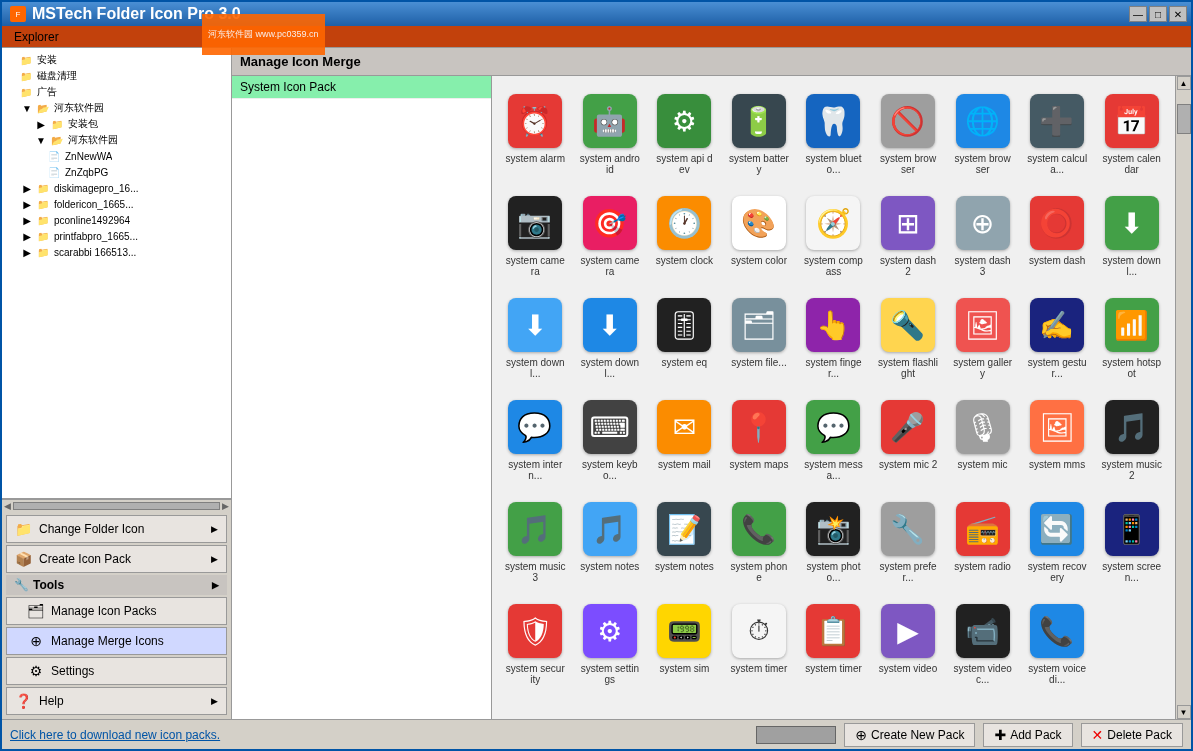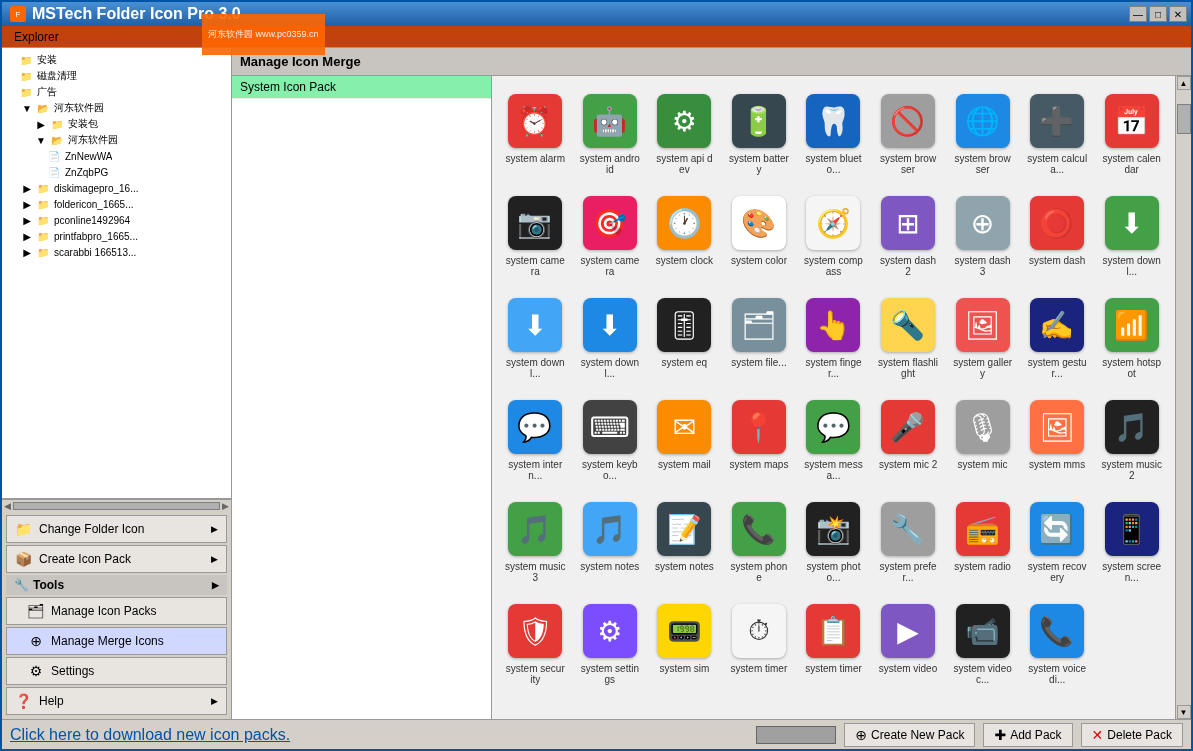--- a/index.html
+++ b/index.html
@@ -52,21 +52,21 @@
     .icons-grid { display: grid; grid-template-columns: repeat(9, 1fr); gap: 4px; }
     .icon-item { display: flex; flex-direction: column; align-items: center; padding: 6px 4px; cursor: pointer; border: 1px solid transparent; border-radius: 4px; }
     .icon-cell { width: 60px; height: 60px; display: flex; align-items: center; justify-content: center; }
     .icon-label { font-size: 10px; text-align: center; color: #333; margin-top: 2px; word-break: break-all; }
     
     .scrollbar-v { width: 16px; background: #d4d0c8; border-left: 1px solid #999; display: flex; flex-direction: column; align-items: center; }
     .scrollbar-thumb { width: 14px; height: 30px; background: #b0b0b0; border: 1px solid #808080; margin: 2px auto; }
     .scrollbar-arrow { width: 14px; height: 14px; display: flex; align-items: center; justify-content: center; background: #d4d0c8; border: 1px solid #999; cursor: pointer; font-size: 8px; }
     
     .bottom-bar { height: 30px; background: #d4d0c8; border-top: 1px solid #999; display: flex; align-items: center; padding: 0 8px; gap: 8px; }
-    .bottom-link { color: #0054a6; text-decoration: underline; cursor: pointer; font-size: 16px; }
+    .bottom-link { color: #0054a6; text-decoration: underline; cursor: pointer; font-size: 12px; }
     .bottom-spacer { flex: 1; }
     .bottom-progress { width: 80px; height: 18px; background: #a0a0a0; border: 1px solid #666; }
     .bottom-btn { display: flex; align-items: center; gap: 4px; padding: 3px 10px; background: #e8e4e0; border: 1px solid #999; cursor: pointer; font-size: 12px; }
     .bottom-btn-icon { font-size: 14px; }
 
     
     .ico { width: 54px; height: 54px; border-radius: 8px; display: flex; align-items: center; justify-content: center; font-size: 28px; }
     
     ::-webkit-scrollbar { width: 12px; height: 12px; }
     ::-webkit-scrollbar-track { background: #d4d0c8; }

